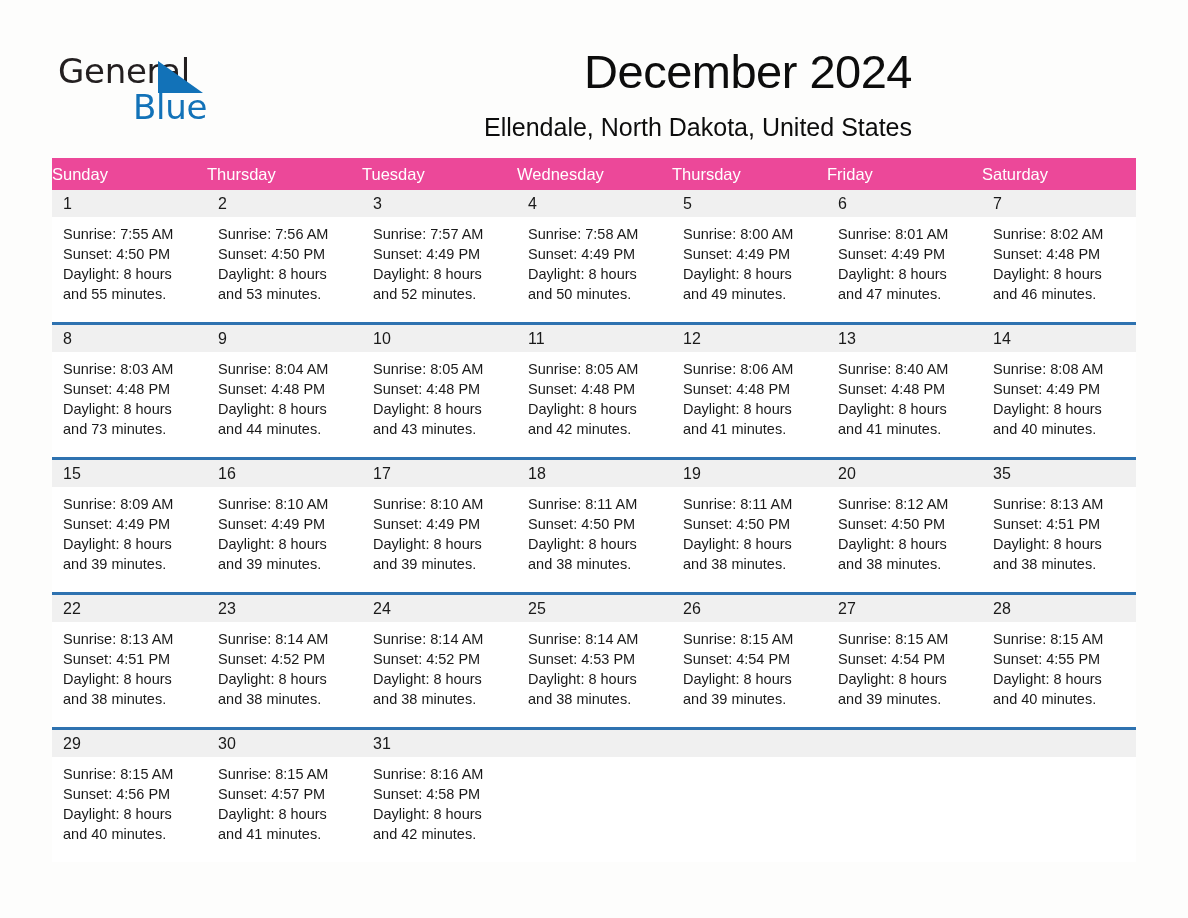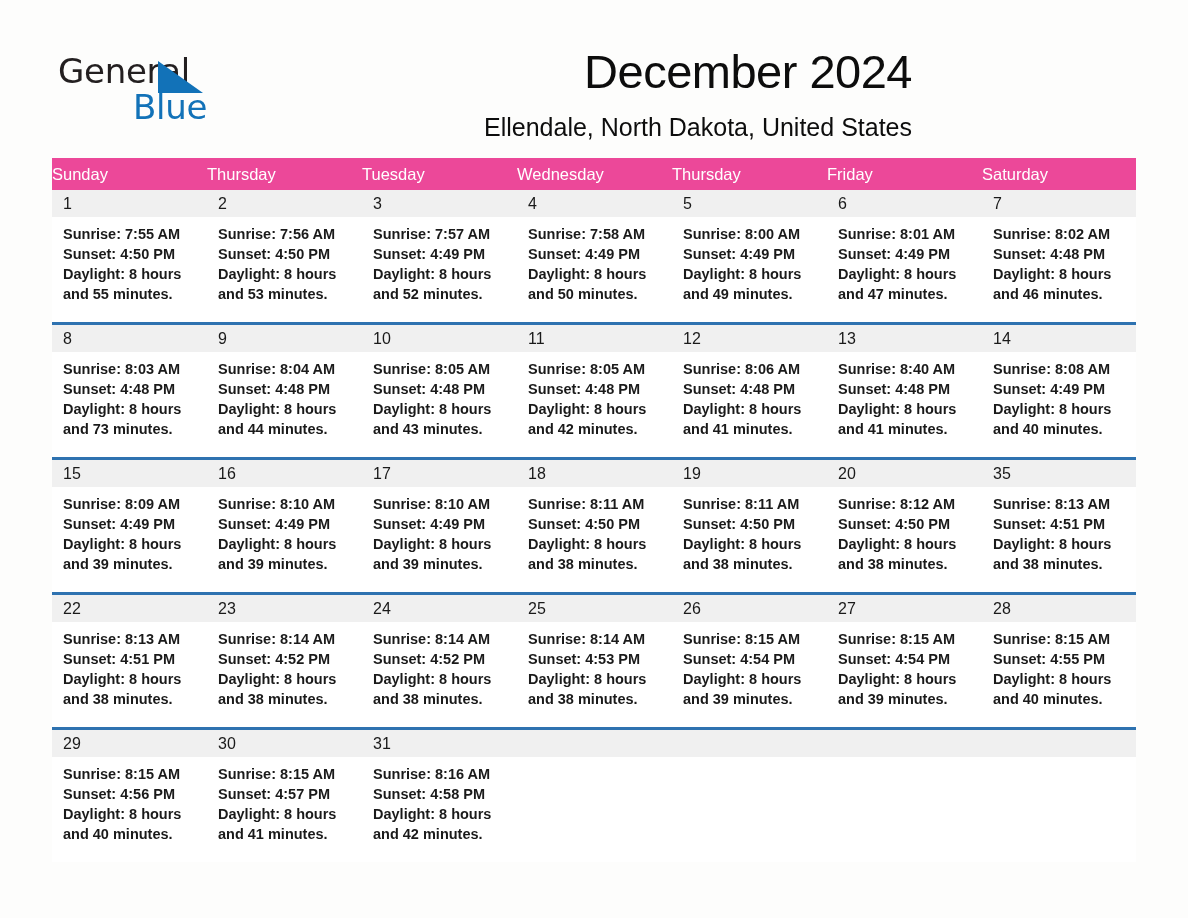--- a/index.html
+++ b/index.html
@@ -145,21 +145,20 @@
   }
 
   .detail-row td {
     background: #ffffff;
     height: 105px;
     padding: 7px 8px 6px 11px;
     box-sizing: border-box;
     font-size: 14.5px;
     line-height: 20px;
     color: #1a1a1a;
-    font-weight: bold;
   }
   .detail-row td.empty {
     background: #ffffff;
   }
   .detail-row .line {
     display: block;
     white-space: nowrap;
   }
 </style>
 </head>

